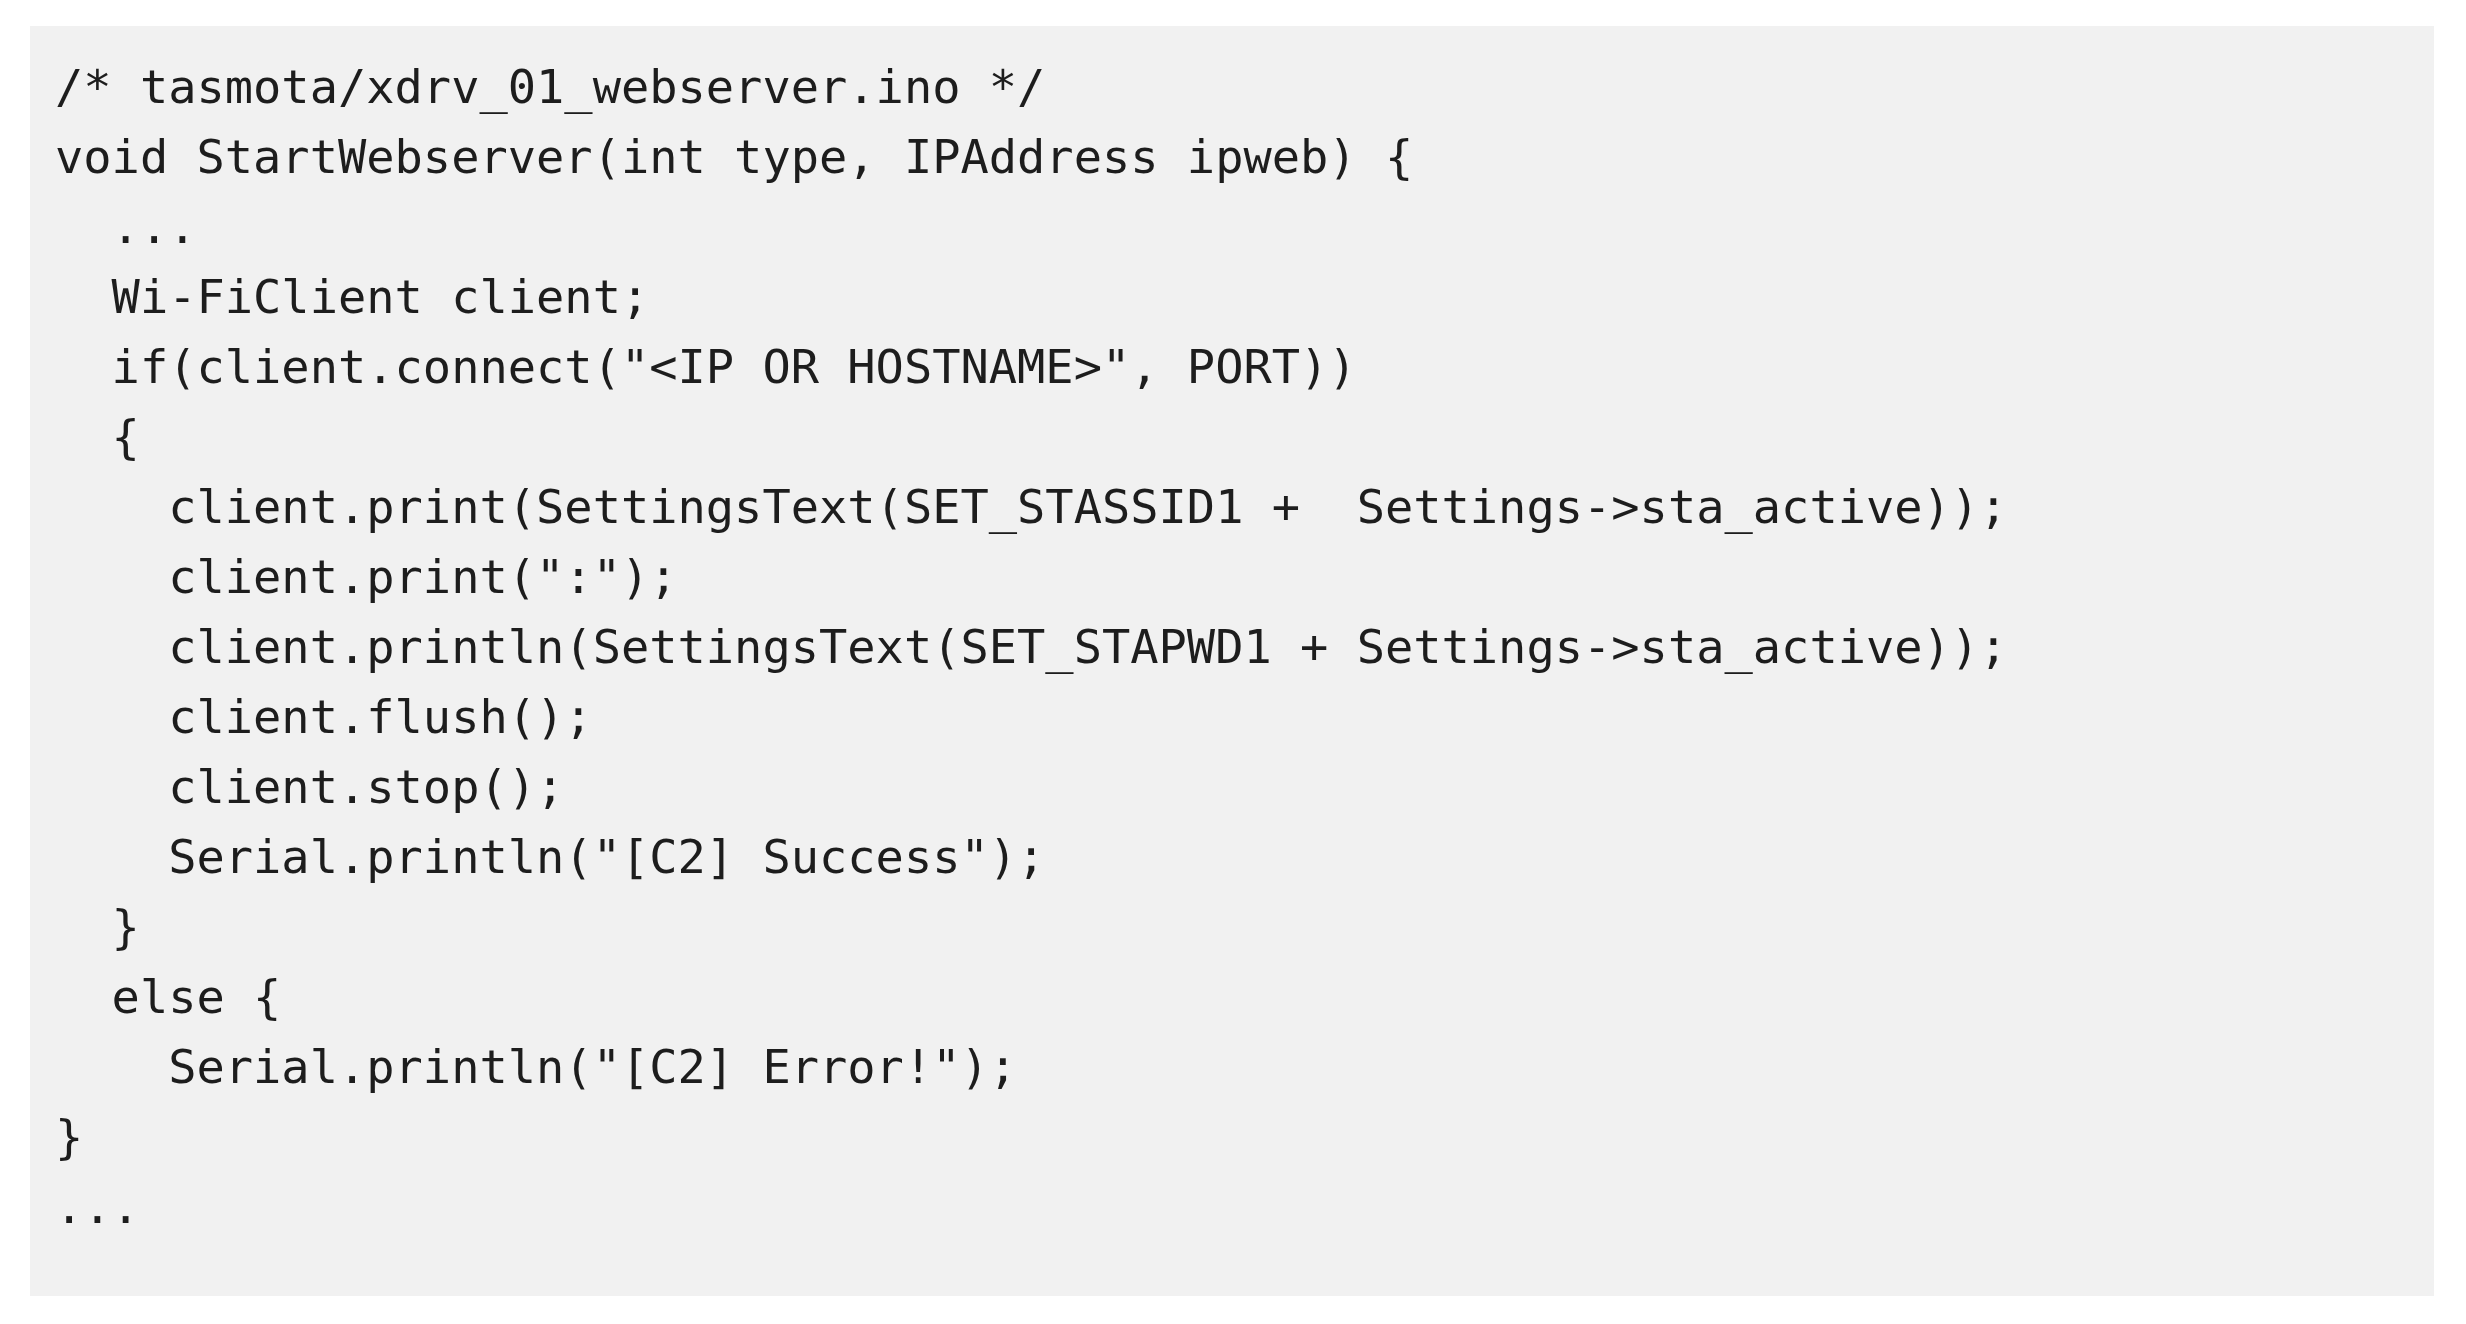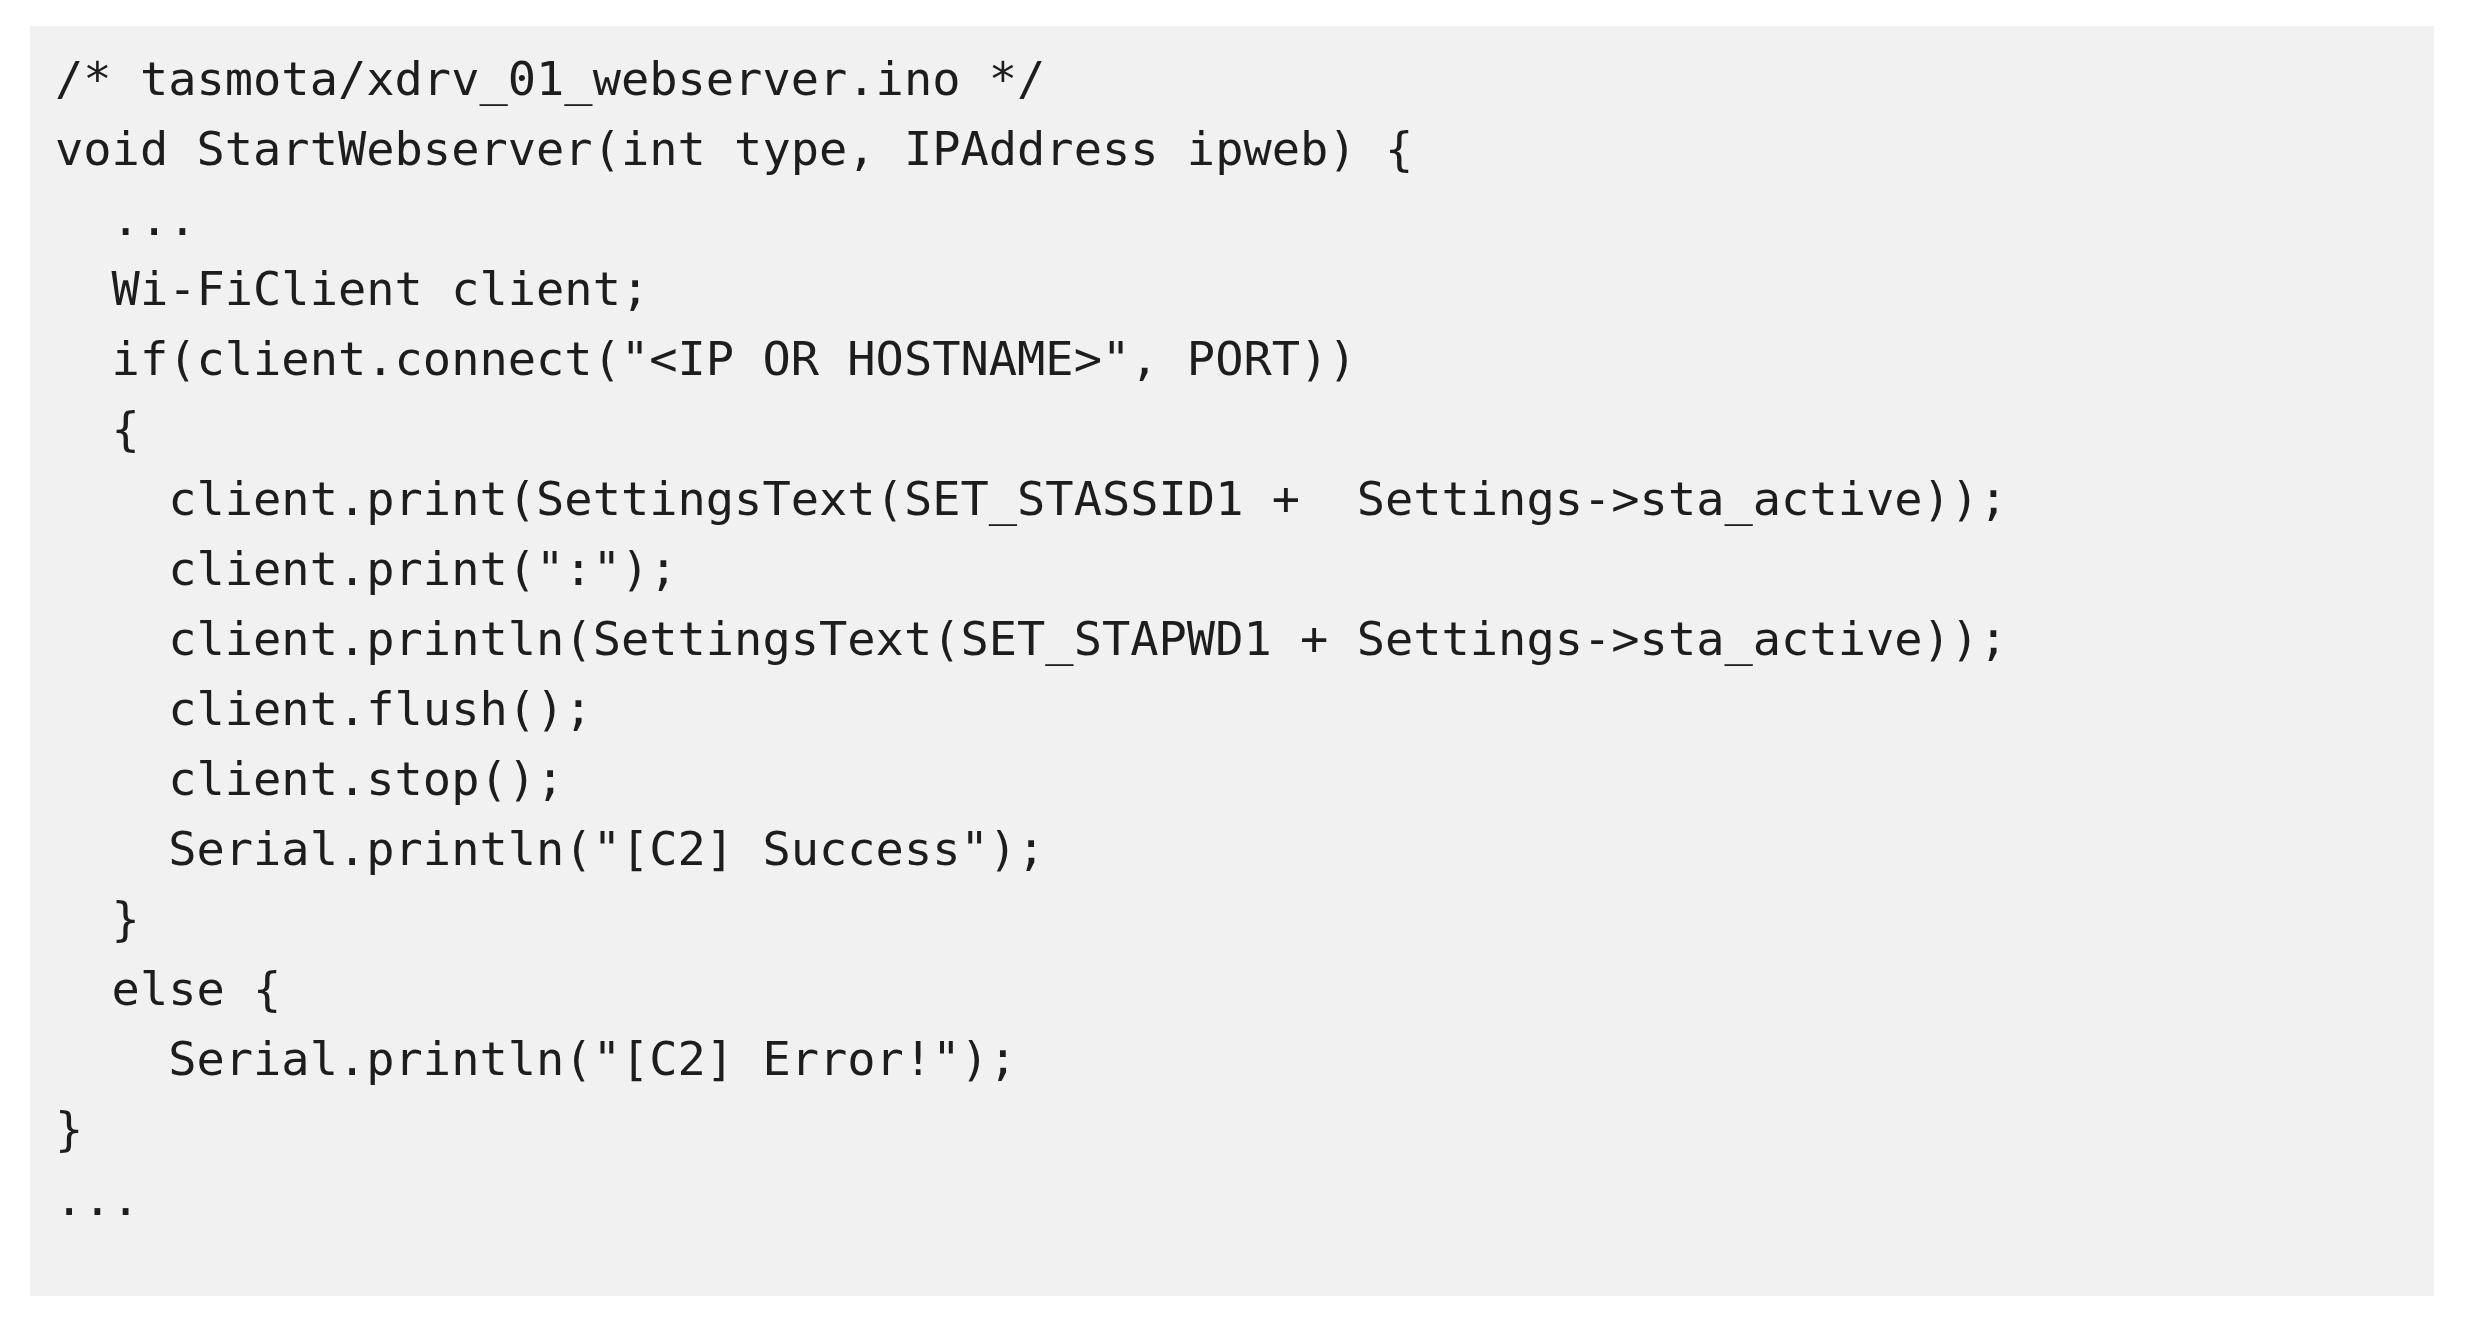--- a/index.html
+++ b/index.html
@@ -22,21 +22,21 @@
     background: #ffffff;
   }
   #code-block {
     position: absolute;
     left: 30px;
     top: 26px;
     width: 2404px;
     height: 1270px;
     background: #f1f1f1;
     box-sizing: border-box;
-    padding: 18px 0 0 25px;
+    padding: 26px 0 0 25px;
     overflow: hidden;
   }
   #code-listing {
     margin: 0;
     padding: 0;
     font-family: "DejaVu Sans Mono", monospace;
     font-size: 47px;
     line-height: 70px;
     color: #1d1d1d;
     white-space: pre;

